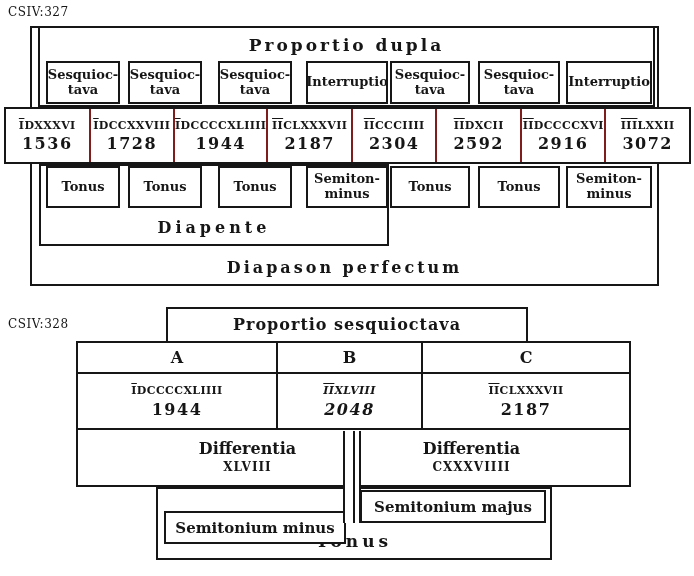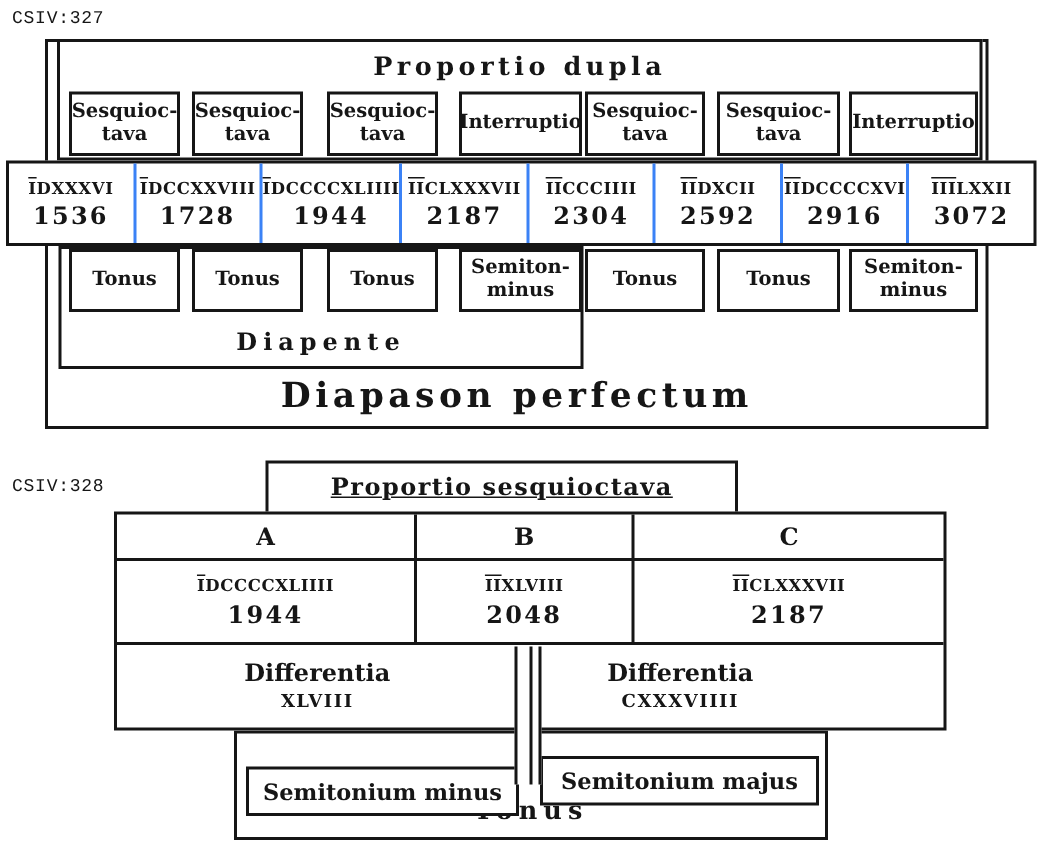--- a/index.html
+++ b/index.html
@@ -1,28 +1,28 @@
 <!DOCTYPE html>
 <html><head>
 <meta charset="utf-8">
 <style>
   html,body{margin:0;padding:0;background:#fff;}
   .page{position:relative;width:694px;height:576px;background:#ffffff;
         font-family:"DejaVu Serif",serif;color:#161616;overflow:hidden;}
   .abs{position:absolute;box-sizing:border-box;}
   .bx{border:2px solid #161616;background:#ffffff;}
-  .cap{font-size:12px;letter-spacing:.5px;font-family:Liberation Mono, monospace;}
+  .cap{font-size:12px;letter-spacing:.5px;}
   .ctr{display:flex;flex-direction:column;align-items:center;justify-content:center;text-align:center;}
   .sb{font-weight:bold;font-size:13px;line-height:1.12;}
   .sb span:empty{display:none;}
   .bigl{font-weight:bold;letter-spacing:3px;white-space:nowrap;}
   .toplab{font-size:17px;text-align:center;padding-top:7px;}
   .blab{position:absolute;left:0;right:0;bottom:7px;text-align:center;}
   .strip{display:flex;}
-  .ncell{flex:1;border-right:2px solid #3b82f6;display:flex;flex-direction:column;
+  .ncell{flex:1;border-right:2px solid #7f1d1d;display:flex;flex-direction:column;
          align-items:center;justify-content:center;gap:2px;}
   .ncell:last-child{border-right:none;}
   .roman{font-weight:bold;font-size:11px;letter-spacing:.4px;white-space:nowrap;}
   .nval{font-weight:bold;font-size:16px;letter-spacing:1.5px;}
   .ovl{text-decoration:overline;}
   .trow{display:flex;box-sizing:border-box;}
   .ca{width:200px;border-right:2px solid #161616;box-sizing:border-box;}
   .cb{width:145px;border-right:2px solid #161616;box-sizing:border-box;}
   .cc{flex:1;}
   .hl{font-weight:bold;font-size:16px;}
@@ -32,21 +32,21 @@
   .mid{position:absolute;left:8px;top:0;width:2px;height:100%;background:#161616;}
 </style>
 </head>
 <body>
 
 <div class="page">
 
   <div class="abs cap" style="left:8px;top:5px;">CSIV:327</div>
 
   <div class="abs bx" style="left:30px;top:26px;width:629px;height:260px;">
-    <div class="blab bigl" style="font-size:23px;">Diapason perfectum</div>
+    <div class="blab bigl" style="font-size:16px;">Diapason perfectum</div>
   </div>
 
   <div class="abs bx" style="left:38px;top:26px;width:617px;height:81px;">
     <div class="bigl toplab">Proportio dupla</div>
   </div>
 
   <div class="abs bx" style="left:39px;top:164px;width:350px;height:82px;">
     <div class="blab bigl" style="font-size:16px;letter-spacing:4px;">Diapente</div>
   </div>
 
@@ -131,68 +131,68 @@
       <div class="nval">2916</div>
     </div>
     <div class="ncell">
       <div class="roman"><span class="ovl">III</span><span>LXXII</span></div>
       <div class="nval">3072</div>
     </div>
   </div>
 
   <div class="abs cap" style="left:8px;top:317px;">CSIV:328</div>
 
-  <div class="abs bx" style="left:177px;top:307px;width:315px;height:38px;text-decoration:underline;">
+  <div class="abs bx" style="left:166px;top:307px;width:362px;height:38px;">
     <div class="bigl" style="font-size:16px;letter-spacing:1px;text-align:center;padding-top:6px;">Proportio sesquioctava</div>
   </div>
 
   <div class="abs bx" style="left:156px;top:487px;width:396px;height:73px;">
     <div class="blab bigl" style="font-size:17px;letter-spacing:4px;">Tonus</div>
   </div>
 
   <div class="abs bx" style="left:76px;top:341px;width:555px;height:146px;">
 
     <div class="trow" style="height:31px;border-bottom:2px solid #161616;">
       <div class="ca ctr hl">A</div>
       <div class="cb ctr hl">B</div>
       <div class="cc ctr hl">C</div>
     </div>
 
     <div class="trow" style="height:56px;border-bottom:2px solid #161616;">
       <div class="ca ctr" style="gap:3px;">
         <div class="roman"><span class="ovl">I</span><span>DCCCCXLIIII</span></div>
         <div class="nval">1944</div>
       </div>
-      <div class="cb ctr" style="gap:3px;">
+      <div class="cb ctr" style="gap:3px;font-style:italic;">
         <div class="roman"><span class="ovl">II</span><span>XLVIII</span></div>
         <div class="nval">2048</div>
       </div>
       <div class="cc ctr" style="gap:3px;">
         <div class="roman"><span class="ovl">II</span><span>CLXXXVII</span></div>
         <div class="nval">2187</div>
       </div>
     </div>
 
-    <div class="trow" style="height:53px;">
+    <div class="trow" style="height:53px;margin-left:36px;">
       <div class="ctr" style="width:267px;gap:1px;">
         <div class="dif">Differentia</div>
         <div class="difv">XLVIII</div>
       </div>
       <div style="width:18px;"></div>
       <div class="cc ctr" style="gap:1px;padding-right:85px;">
         <div class="dif">Differentia</div>
         <div class="difv">CXXXVIIII</div>
       </div>
     </div>
   </div>
 
   <div class="abs bx ctr semi" style="left:164px;top:490px;width:182px;height:33px;margin-top:21px;">
     <span>Semitonium minus</span>
   </div>
-  <div class="abs bx ctr semi" style="left:360px;top:504px;width:186px;height:33px;">
+  <div class="abs bx ctr semi" style="left:360px;top:490px;width:186px;height:33px;">
     <span>Semitonium majus</span>
   </div>
 
   <div class="abs" style="left:343px;top:431px;width:18px;height:92px;background:#fff;
        border-left:2px solid #161616;border-right:2px solid #161616;">
     <div class="mid"></div>
   </div>
 
 </div>
 

